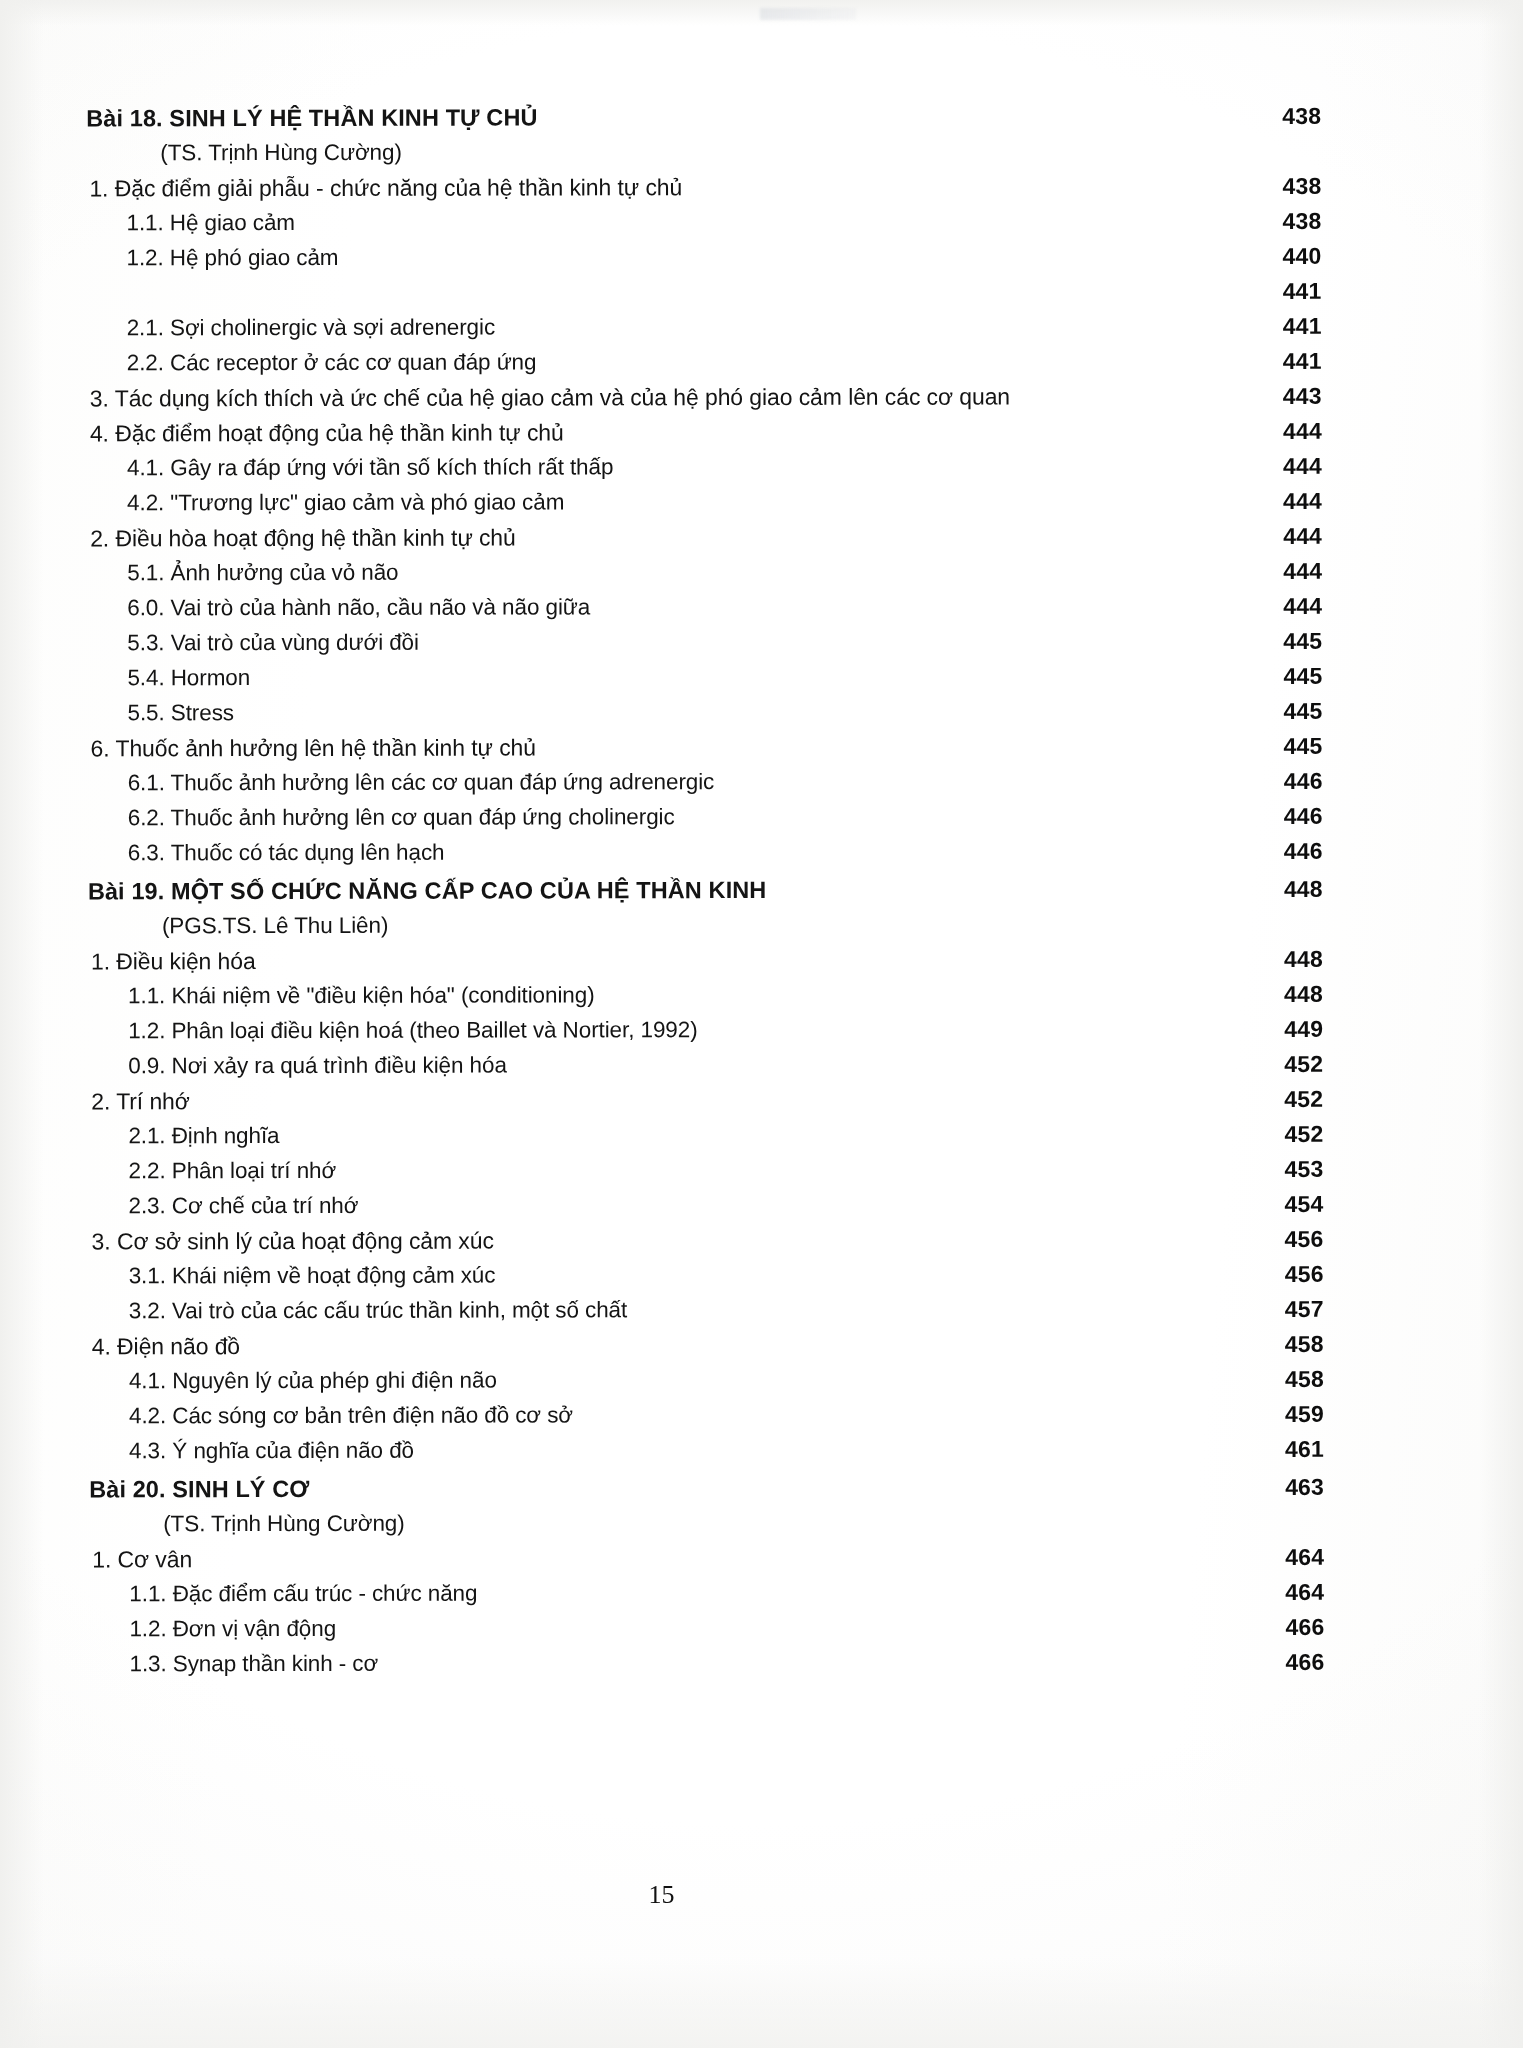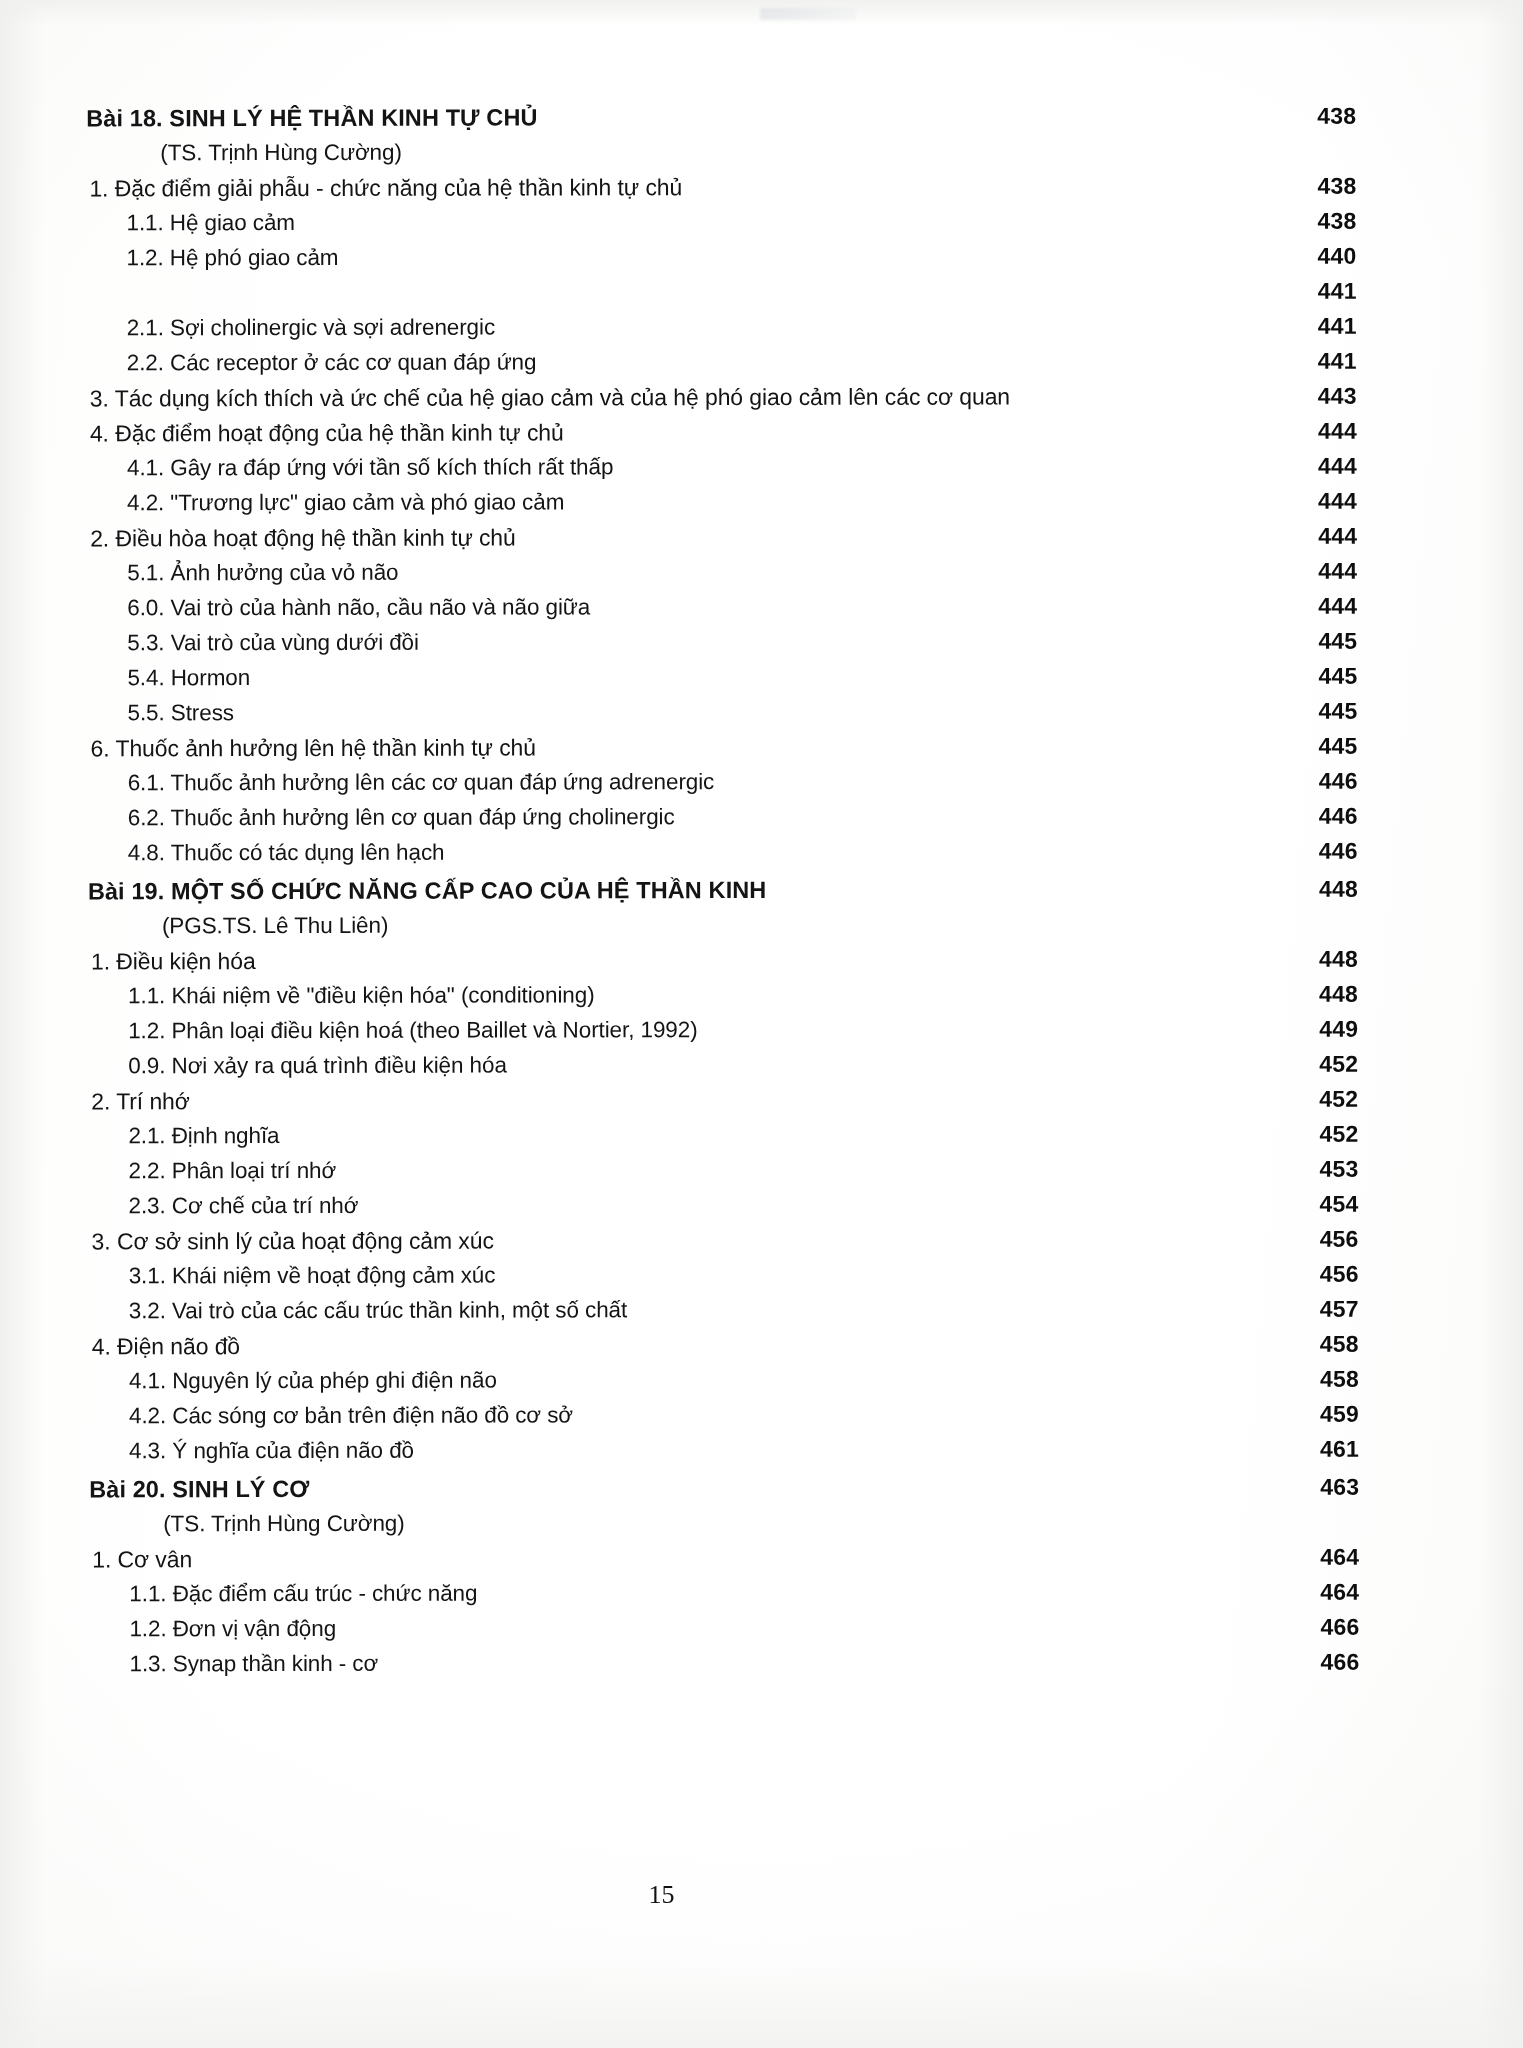--- a/index.html
+++ b/index.html
@@ -90,21 +90,21 @@
     flex: 0 0 auto;
     white-space: nowrap;
     color: #141414;
     letter-spacing: -0.1px;
   }
 
   .line-page {
     position: absolute;
     right: 0;
     width: 74px;
-    text-align: right;
+    text-align: left;
     font-weight: bold;
     font-size: 23px;
     color: #0e0e0e;
     letter-spacing: 0.2px;
   }
 
   
   .lvl-title .line-text {
     font-weight: bold;
     font-size: 23.5px;
@@ -238,21 +238,21 @@
         </div>
         <div class="toc-line lvl-2 ind-2">
           <span class="line-text">6.1. Thuốc ảnh hưởng lên các cơ quan đáp ứng adrenergic</span>
           <span class="line-page">446</span>
         </div>
         <div class="toc-line lvl-2 ind-2">
           <span class="line-text">6.2. Thuốc ảnh hưởng lên cơ quan đáp ứng cholinergic</span>
           <span class="line-page">446</span>
         </div>
         <div class="toc-line lvl-2 ind-2">
-          <span class="line-text">4.8. Thuốc có tác dụng lên hạch</span>
+          <span class="line-text">6.3. Thuốc có tác dụng lên hạch</span>
           <span class="line-page">446</span>
         </div>
         <div class="toc-line lvl-title ind-0 gap-before">
           <span class="line-text">Bài 19. MỘT SỐ CHỨC NĂNG CẤP CAO CỦA HỆ THẦN KINH</span>
           <span class="line-page">448</span>
         </div>
         <div class="toc-line lvl-author ind-a">
           <span class="line-text">(PGS.TS. Lê Thu Liên)</span>
         </div>
         <div class="toc-line lvl-1 ind-1">

